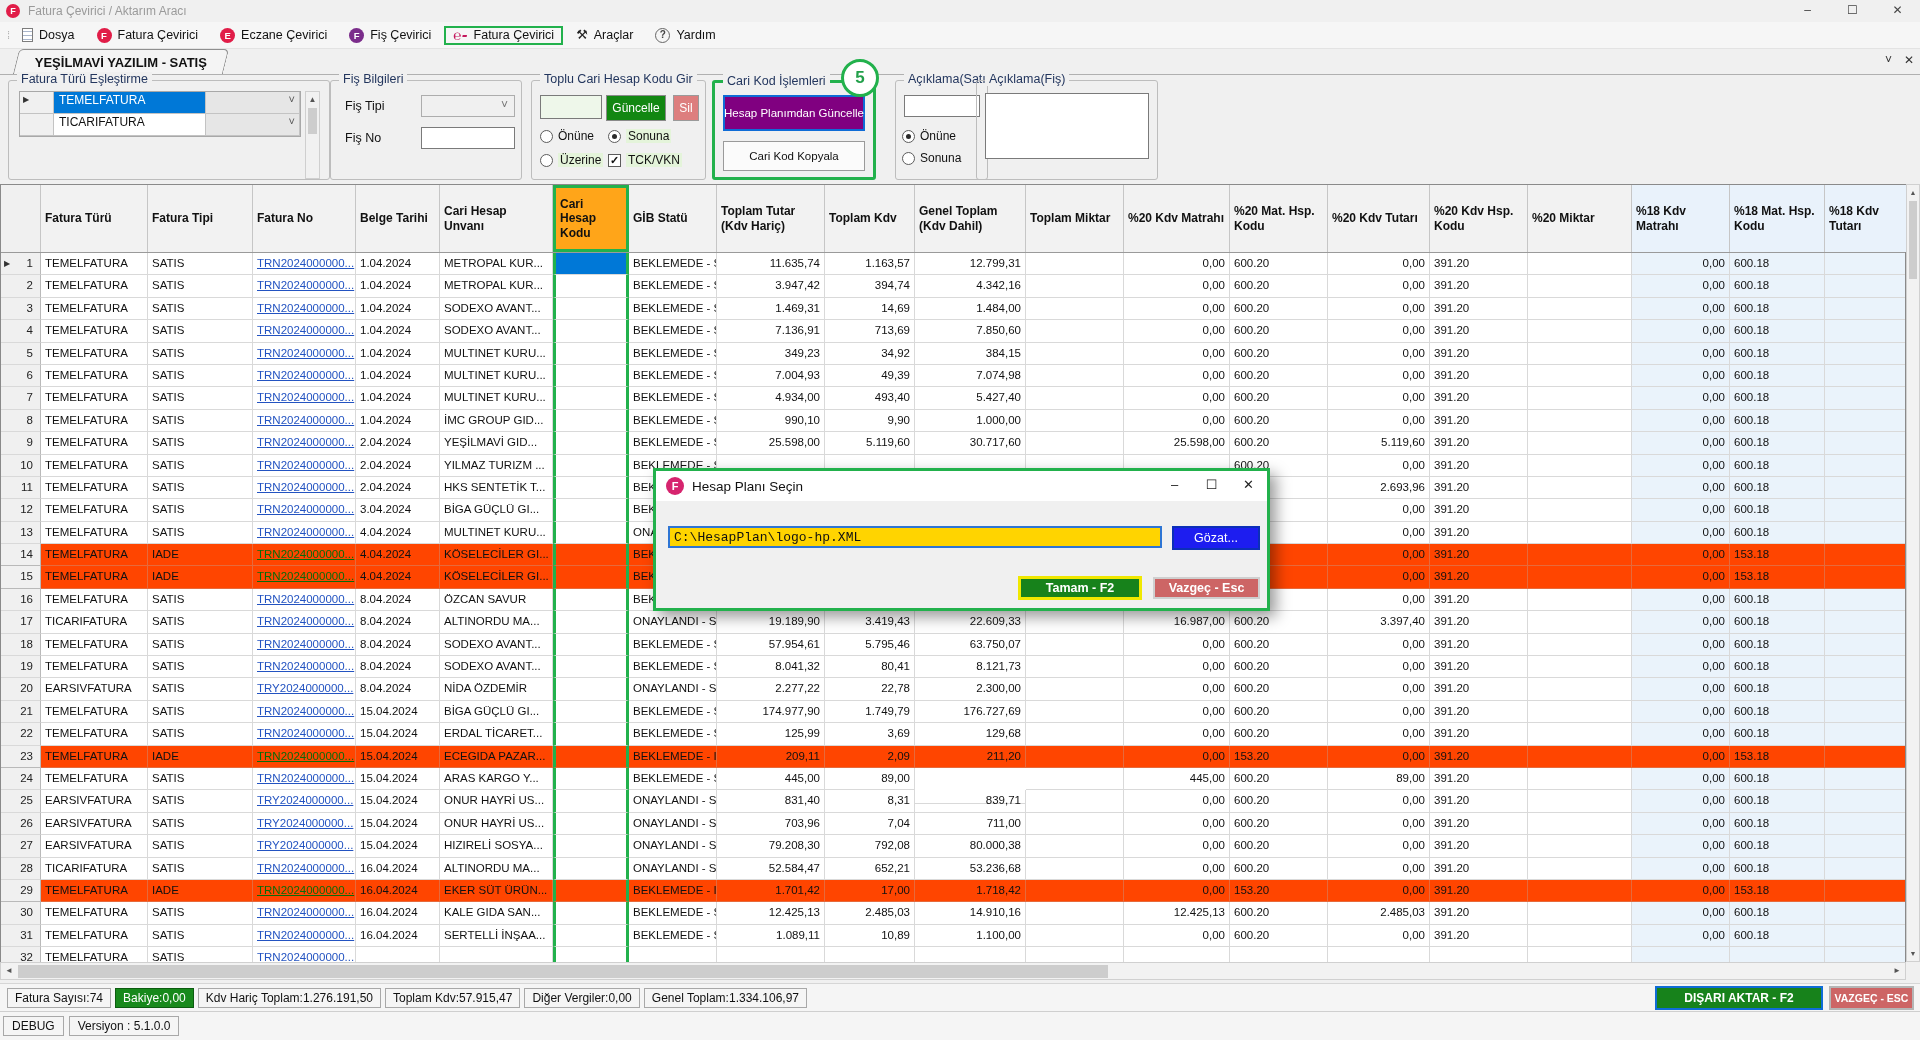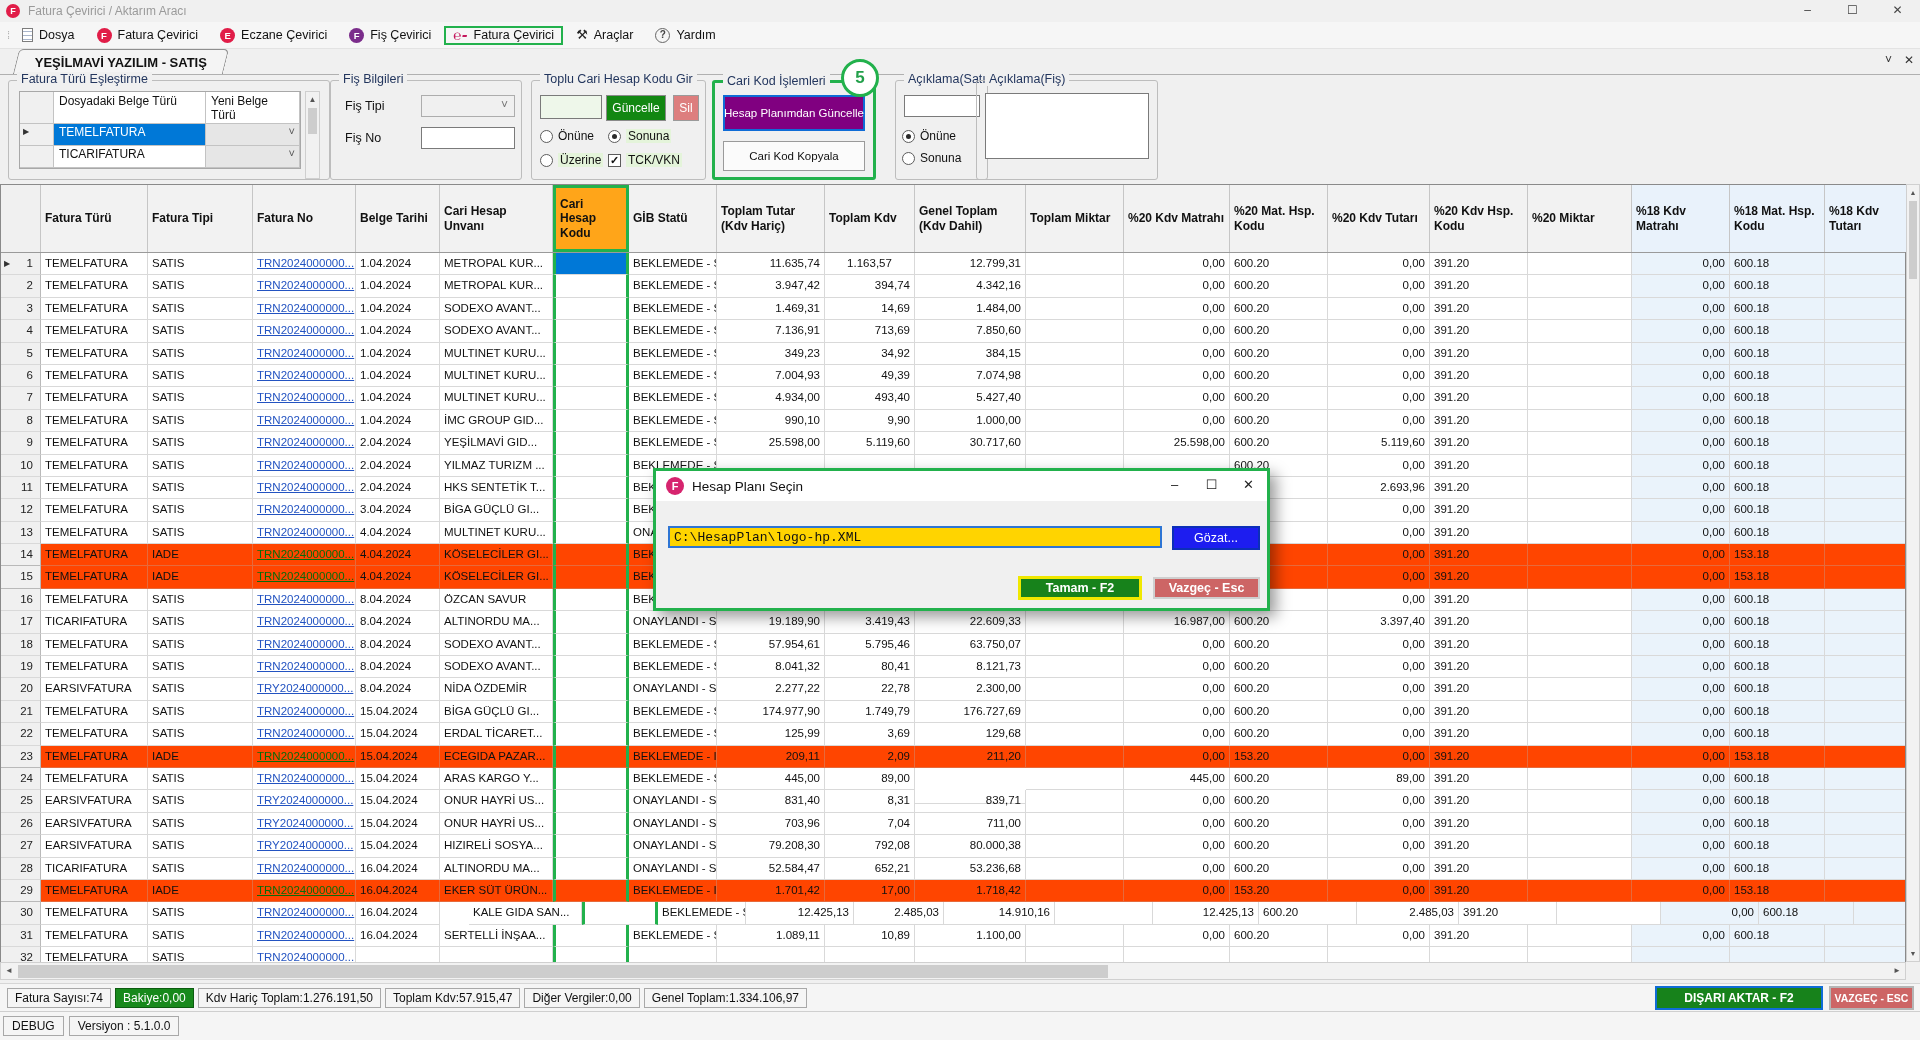--- a/index.html
+++ b/index.html
@@ -179,25 +179,20 @@
   <div class="tabstrip-icons">
     <span>˅</span>
     <span>✕</span>
   </div>
 </div>
 
 <div class="gbox" style="left:8px;width:322px">
   <div class="cap">Fatura Türü Eşleştirme</div>
   <div class="mgrid" style="width:282px">
     <div class="mg-row">
-      <div class="mg-cell mg-h mg-sel" style="width:34px"></div>
-      <div class="mg-cell mg-h" style="width:152px">Dosyadaki Belge Türü</div>
-      <div class="mg-cell mg-h" style="width:94px">Yeni Belge Türü</div>
-    </div>
-    <div class="mg-row">
       <div class="mg-cell mg-sel" style="width:34px;height:22px">
           <span class="arr">▶</span>
         </div>
       <div class="mg-cell mg-blue" style="width:152px;height:22px">TEMELFATURA</div>
       <div class="mg-cell mg-combo" style="width:94px;height:22px"></div>
     </div>
     <div class="mg-row">
       <div class="mg-cell mg-sel" style="width:34px;height:22px"></div>
       <div class="mg-cell" style="width:152px;height:22px">TICARIFATURA</div>
       <div class="mg-cell mg-combo" style="width:94px;height:22px"></div>
@@ -292,21 +287,21 @@
       <div class="gr">
         <div class="gc rowhdr" style="width: 40px;"><span class="arrow">▶</span>1</div>
         <div class="gc" style="width: 107px;">TEMELFATURA</div>
         <div class="gc" style="width: 105px;">SATIS</div>
         <div class="gc" style="width: 103px;"><span class="glink">TRN2024000000...</span></div>
         <div class="gc" style="width: 84px;">1.04.2024</div>
         <div class="gc" style="width: 113px;">METROPAL KUR...</div>
         <div class="gc chkc sel" style="width: 76px;"></div>
         <div class="gc" style="width: 88px;">BEKLEMEDE - SA...</div>
         <div class="gc n" style="width: 108px;">11.635,74</div>
-        <div class="gc n" style="width: 90px; text-align: center;">1.163,57</div>
+        <div class="gc n" style="width: 90px;">1.163,57</div>
         <div class="gc n" style="width: 111px;">12.799,31</div>
         <div class="gc n" style="width: 98px;"></div>
         <div class="gc n" style="width: 106px;">0,00</div>
         <div class="gc" style="width: 98px;">600.20</div>
         <div class="gc n" style="width: 102px;">0,00</div>
         <div class="gc" style="width: 98px;">391.20</div>
         <div class="gc n" style="width: 104px;"></div>
         <div class="gc n bluecol" style="width: 98px;">0,00</div>
         <div class="gc bluecol" style="width: 95px;">600.18</div>
         <div class="gc n bluecol" style="width: 82px;"></div>
@@ -926,21 +921,21 @@
         <div class="gc n bluecol" style="width: 98px;">0,00</div>
         <div class="gc bluecol" style="width: 95px;">153.18</div>
         <div class="gc n bluecol" style="width: 82px;"></div>
       </div>
       <div class="gr">
         <div class="gc rowhdr" style="width: 40px;">30</div>
         <div class="gc" style="width: 107px;">TEMELFATURA</div>
         <div class="gc" style="width: 105px;">SATIS</div>
         <div class="gc" style="width: 103px;"><span class="glink">TRN2024000000...</span></div>
         <div class="gc" style="width: 84px;">16.04.2024</div>
-        <div class="gc" style="width: 113px; margin-left: 29px;">KALE GIDA SAN...</div>
+        <div class="gc" style="width: 113px;">KALE GIDA SAN...</div>
         <div class="gc chkc" style="width: 76px;"></div>
         <div class="gc" style="width: 88px;">BEKLEMEDE - SA...</div>
         <div class="gc n" style="width: 108px;">12.425,13</div>
         <div class="gc n" style="width: 90px;">2.485,03</div>
         <div class="gc n" style="width: 111px;">14.910,16</div>
         <div class="gc n" style="width: 98px;"></div>
         <div class="gc n" style="width: 106px;">12.425,13</div>
         <div class="gc" style="width: 98px;">600.20</div>
         <div class="gc n" style="width: 102px;">2.485,03</div>
         <div class="gc" style="width: 98px;">391.20</div>

